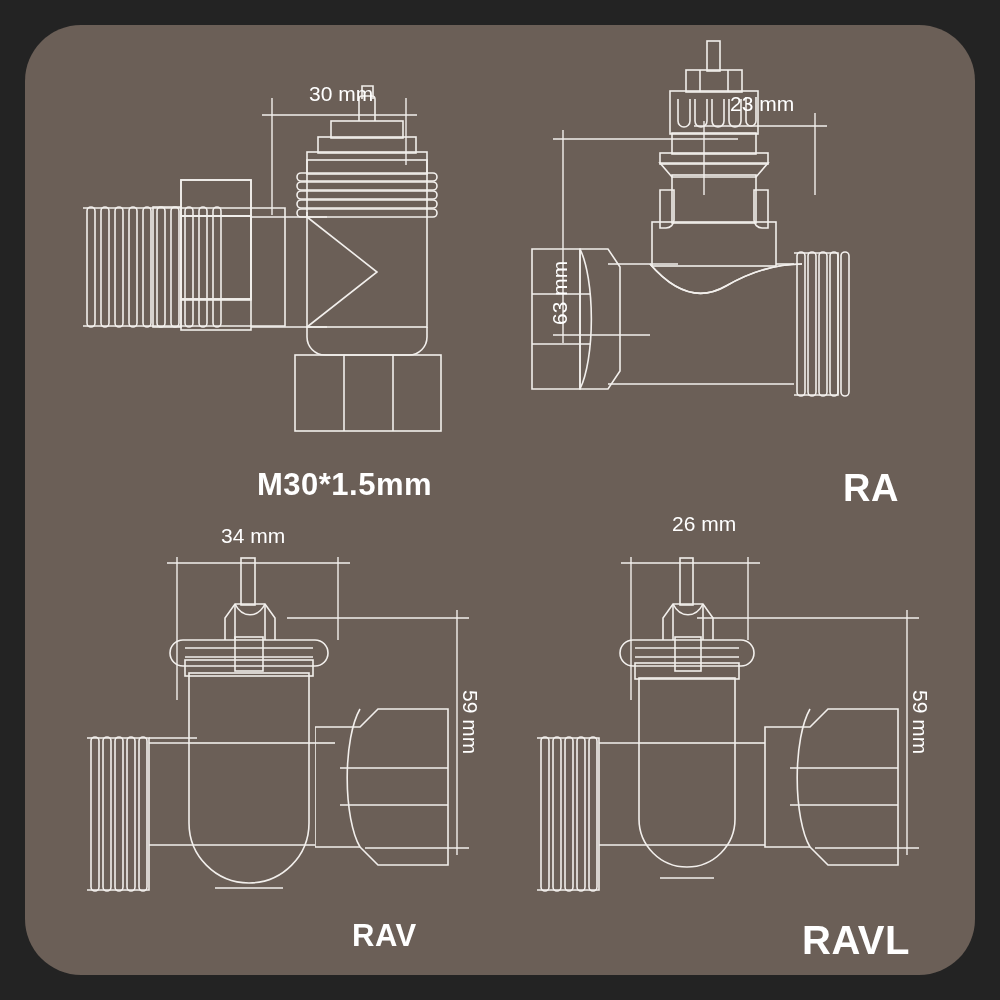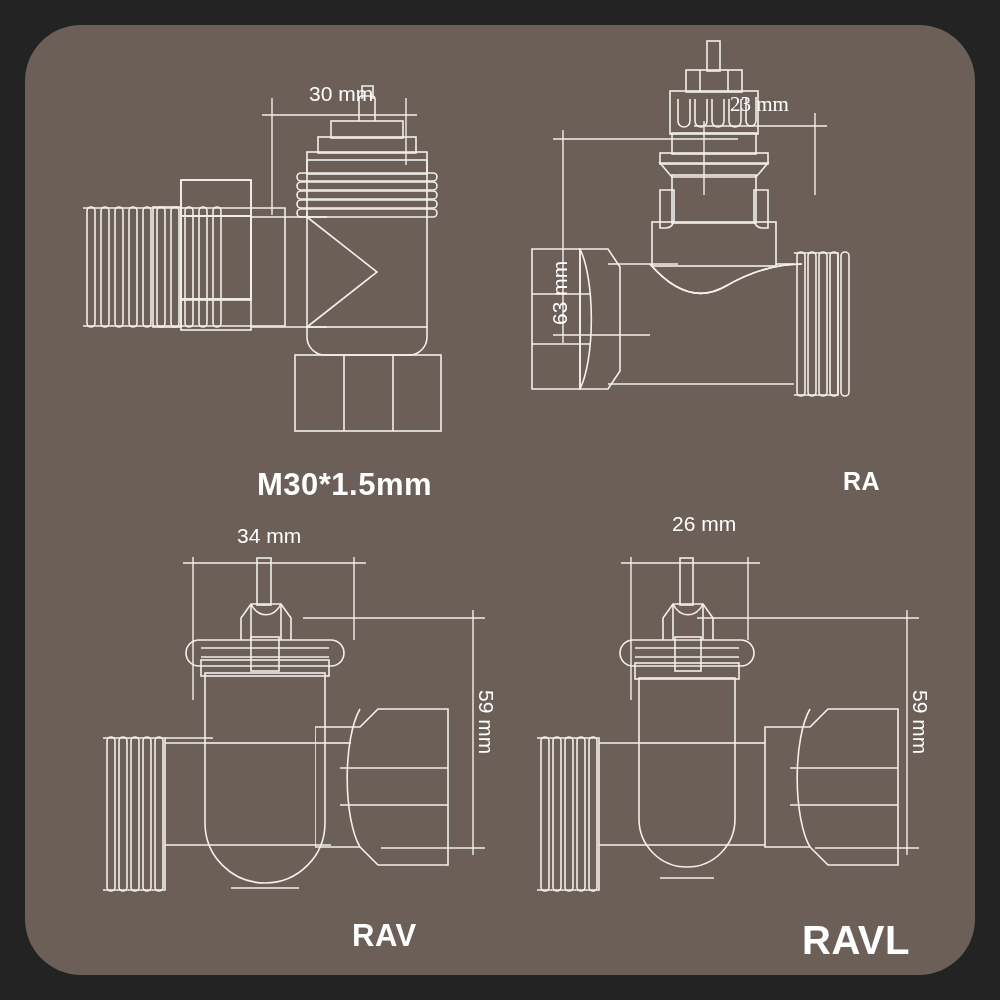--- a/index.html
+++ b/index.html
@@ -19,21 +19,21 @@
   .quad{position:absolute;}
   .svgwrap{position:absolute;left:0;top:0;}
   .caption{
     position:absolute;
     color:#ffffff;
     font-weight:bold;
     letter-spacing:0.5px;
     white-space:nowrap;
   }
   .cap-m30{left:232px;top:442px;font-size:31px;text-align:center;}
-  .cap-ra{left:818px;top:442px;font-size:25px;}
+  .cap-ra{left:818px;top:442px;font-size:38px;}
   .cap-rav{left:327px;top:893px;font-size:31px;}
   .cap-ravl{left:777px;top:893px;font-size:40px;}
   .dimtxt{
     position:absolute;color:#ffffff;font-size:21px;white-space:nowrap;
     font-weight:normal;
   }
   .rot-up{transform:rotate(-90deg);transform-origin:left top;}
   .rot-down{transform:rotate(90deg);transform-origin:left top;}
 </style>
 </head>
@@ -165,26 +165,26 @@
 
         <g>
           <path d="M294 228 h44 v142 h-44"></path>
           <path d="M297 231 v136 a4 4 0 0 0 8 0 v-136 a4 4 0 0 0 -8 0 z"></path>
           <path d="M308 231 v136 a4 4 0 0 0 8 0 v-136 a4 4 0 0 0 -8 0 z"></path>
           <path d="M319 231 v136 a4 4 0 0 0 8 0 v-136 a4 4 0 0 0 -8 0 z"></path>
           <path d="M330 231 v136 a4 4 0 0 0 8 0 v-136 a4 4 0 0 0 -8 0 z"></path>
           <path d="M341 231 v136 a4 4 0 0 0 8 0 v-136 a4 4 0 0 0 -8 0 z"></path>
         </g>
       </svg>
-      <div class="dimtxt" style="left:230px;top:67px;font-family:Liberation Serif, serif;">23 mm</div>
+      <div class="dimtxt" style="left:230px;top:67px;">23 mm</div>
       <div class="dimtxt rot-up" style="left:48px;top:300px;">63 mm</div>
     </div>
     <div class="caption cap-ra">RA</div>
 
-    <div class="quad" style="left:0;top:475px;width:475px;height:475px;margin-left:16px;">
+    <div class="quad" style="left:0;top:475px;width:475px;height:475px;">
       <svg class="svgwrap" width="475" height="475" viewBox="0 0 475 475" fill="none" stroke="#f2efec" stroke-width="1.6">
 
         <g stroke-width="1.4">
           <line x1="152" y1="57" x2="152" y2="200"></line>
           <line x1="313" y1="57" x2="313" y2="140"></line>
           <line x1="142" y1="63" x2="325" y2="63"></line>
         </g>
 
         <g stroke-width="1.4">
           <line x1="432" y1="110" x2="432" y2="355"></line>

